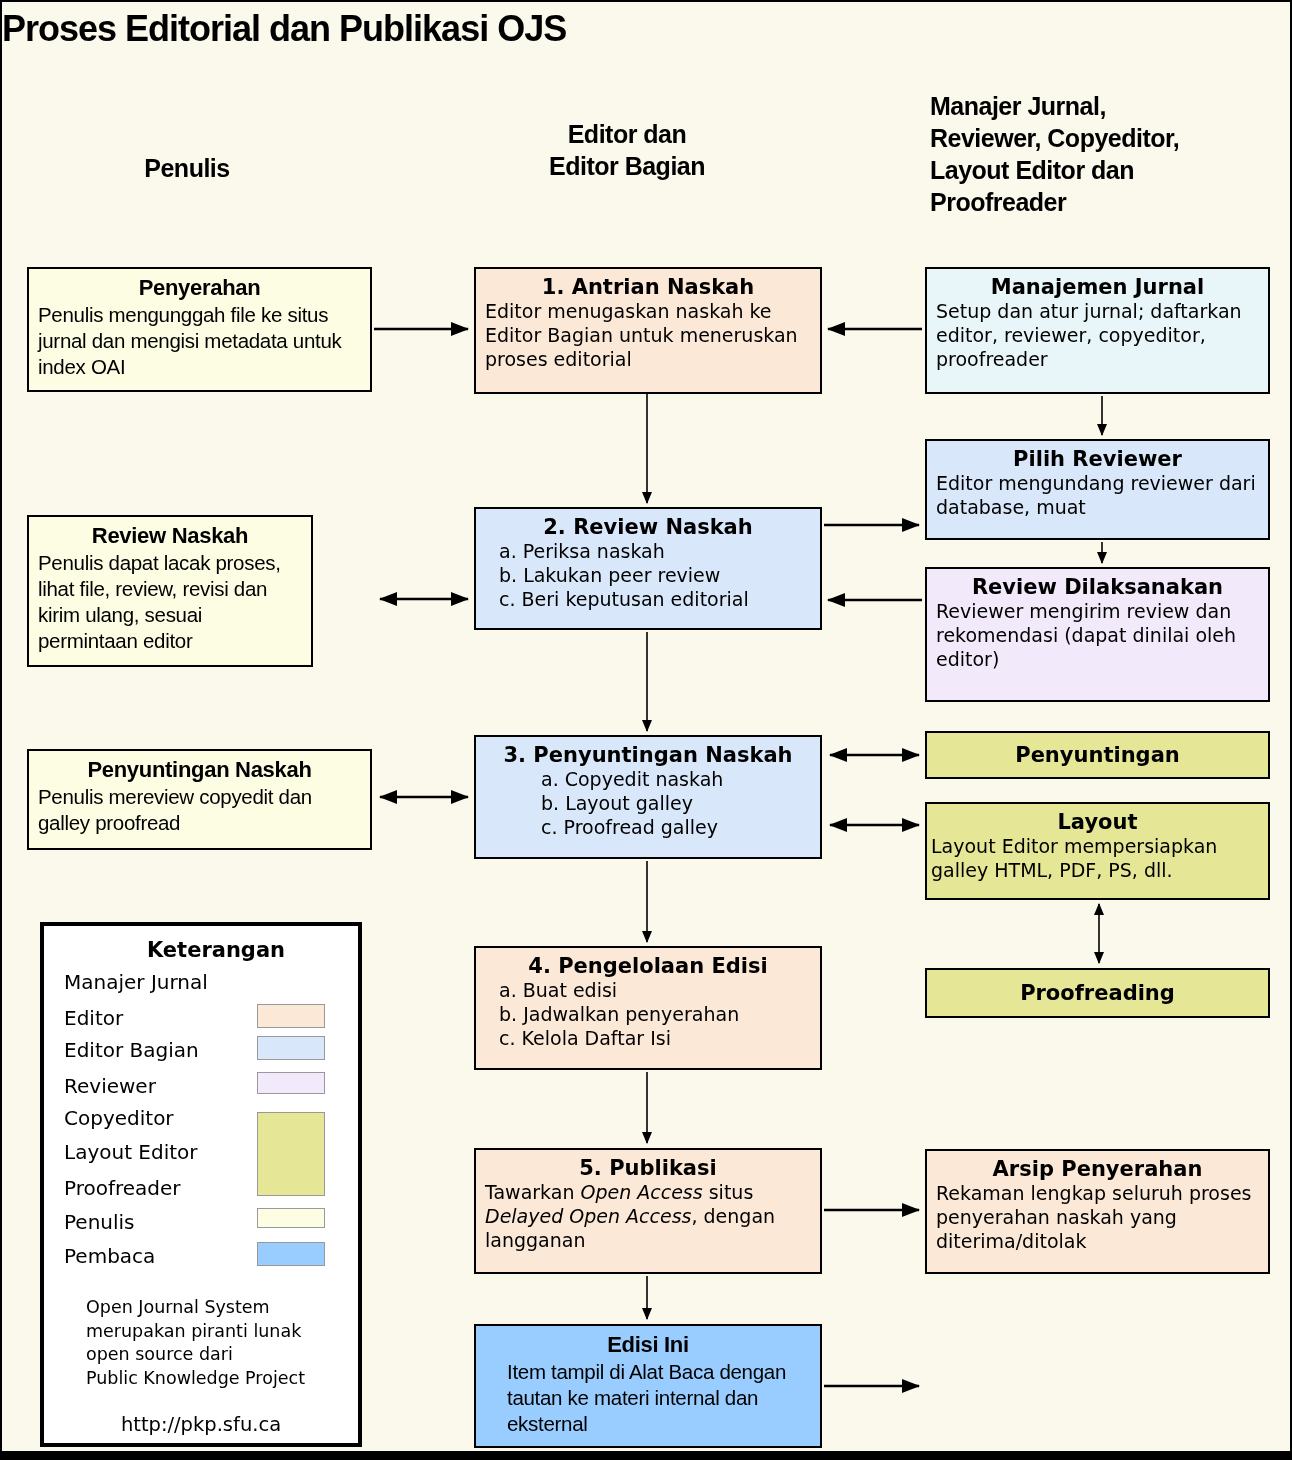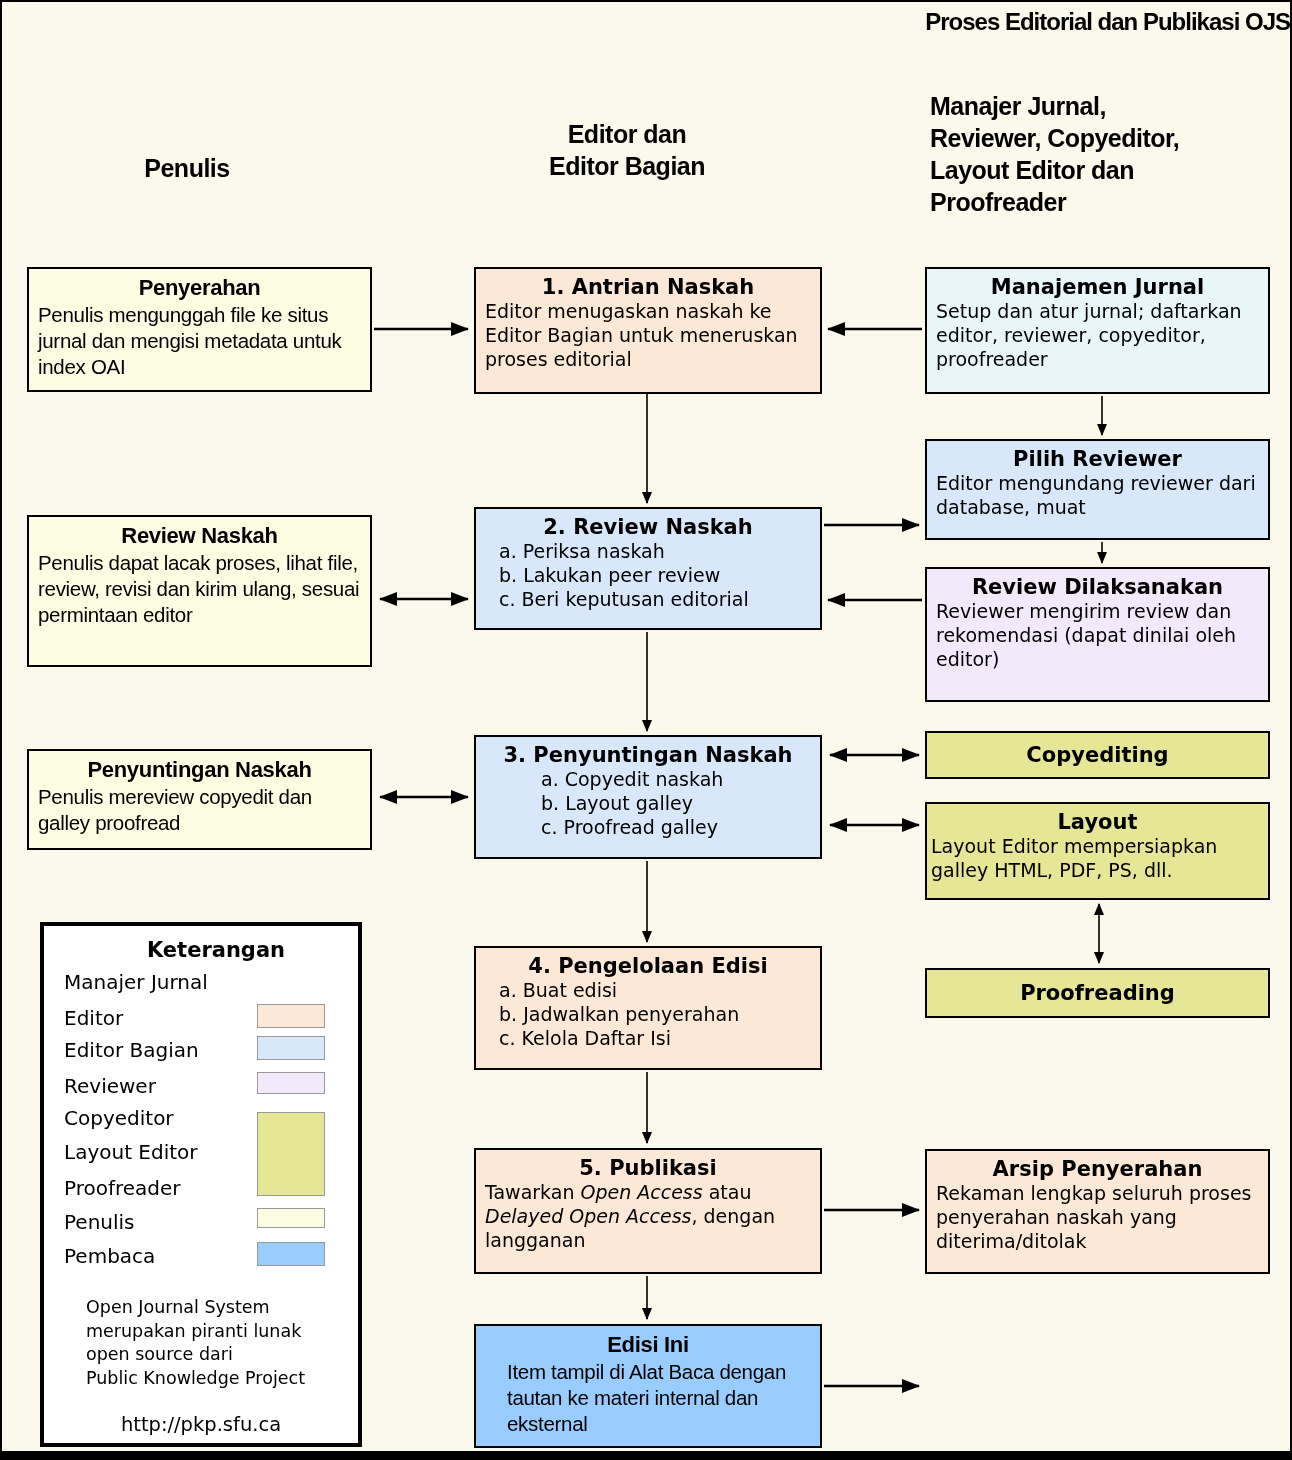--- a/index.html
+++ b/index.html
@@ -12,21 +12,21 @@
     background:var(--c-background,#FAF9EC);
     font-family:"DejaVu Sans",sans-serif;
     color:#000;
     overflow:hidden;
   }
   .f-wide{font-family:"DejaVu Sans",sans-serif;}
   .f-narrow{font-family:"Liberation Sans",sans-serif;letter-spacing:-0.3px;}
 
   #title{
     position:absolute;left:0;top:6px;width:100%;
-    text-align:right;font-weight:bold;font-size:24px;letter-spacing:-1px;
+    text-align:left;font-weight:bold;font-size:36px;letter-spacing:-1px;
     font-family:"Liberation Sans",sans-serif;
   }
   .colhead{
     position:absolute;font-weight:bold;font-size:25px;line-height:32px;
     font-family:"Liberation Sans",sans-serif;letter-spacing:-0.5px;
   }
   #col-penulis{left:90px;top:150px;width:190px;text-align:center;}
   #col-editor{left:470px;top:116px;width:310px;text-align:center;}
   #col-manajer{left:928px;top:88px;width:355px;text-align:left;}
 
@@ -126,21 +126,21 @@
   </div>
   <div class="box f-wide c-editor" style="left:472px;top:265px;width:348px;height:127px">
     <div class="bt">1. Antrian Naskah</div>
     <div class="bb">Editor menugaskan naskah ke Editor Bagian untuk meneruskan proses editorial</div>
   </div>
   <div class="box f-wide c-manager" style="left:923px;top:265px;width:345px;height:127px">
     <div class="bt">Manajemen Jurnal</div>
     <div class="bb">Setup dan atur jurnal; daftarkan editor, reviewer, copyeditor, proofreader</div>
   </div>
 
-  <div class="box f-narrow c-author" style="left:25px;top:513px;width:345px;height:152px">
+  <div class="box f-narrow c-author" style="left:25px;top:513px;width:286px;height:152px">
     <div class="bt">Review Naskah</div>
     <div class="bb">Penulis dapat lacak proses, lihat file, review, revisi dan kirim ulang, sesuai permintaan editor</div>
   </div>
   <div class="box f-wide c-section" style="left:472px;top:505px;width:348px;height:123px">
     <div class="bt">2. Review Naskah</div>
     <div class="bb list">
       <div>a. Periksa naskah</div>
       <div>b. Lakukan peer review</div>
       <div>c. Beri keputusan editorial</div>
     </div>
@@ -160,42 +160,42 @@
   </div>
   <div class="box f-wide c-section" style="left:472px;top:733px;width:348px;height:124px">
     <div class="bt">3. Penyuntingan Naskah</div>
     <div class="bb list-lg">
       <div>a. Copyedit naskah</div>
       <div>b. Layout galley</div>
       <div>c. Proofread galley</div>
     </div>
   </div>
   <div class="box f-wide c-production titleonly" style="left:923px;top:729px;width:345px;height:48px">
-    <div class="bt">Copyediting</div>
+    <div class="bt">Penyuntingan</div>
   </div>
   <div class="box f-wide c-production" style="left:923px;top:800px;width:345px;height:98px;padding-left:4px;padding-right:4px">
     <div class="bt">Layout</div>
     <div class="bb">Layout Editor mempersiapkan galley HTML, PDF, PS, dll.</div>
   </div>
   <div class="box f-wide c-production titleonly" style="left:923px;top:966px;width:345px;height:50px">
     <div class="bt">Proofreading</div>
   </div>
 
   <div class="box f-wide c-editor" style="left:472px;top:944px;width:348px;height:124px">
     <div class="bt">4. Pengelolaan Edisi</div>
     <div class="bb list">
       <div>a. Buat edisi</div>
       <div>b. Jadwalkan penyerahan</div>
       <div>c. Kelola Daftar Isi</div>
     </div>
   </div>
 
   <div class="box f-wide c-editor" style="left:472px;top:1146px;width:348px;height:126px">
     <div class="bt">5. Publikasi</div>
-    <div class="bb"><span>Tawarkan </span><span class="it">Open Access</span><span> atau </span><span class="it">Delayed Open Access</span><span>, dengan langganan</span></div>
+    <div class="bb"><span>Tawarkan </span><span class="it">Open Access</span><span> situs </span><span class="it">Delayed Open Access</span><span>, dengan langganan</span></div>
   </div>
   <div class="box f-wide c-editor" style="left:923px;top:1147px;width:345px;height:125px">
     <div class="bt">Arsip Penyerahan</div>
     <div class="bb">Rekaman lengkap seluruh proses penyerahan naskah yang diterima/ditolak</div>
   </div>
 
   <div class="box f-narrow c-reader" style="left:472px;top:1322px;width:348px;height:124px">
     <div class="bt">Edisi Ini</div>
     <div class="bb" style="padding-left:22px">Item tampil di Alat Baca dengan tautan ke materi internal dan eksternal</div>
   </div>

